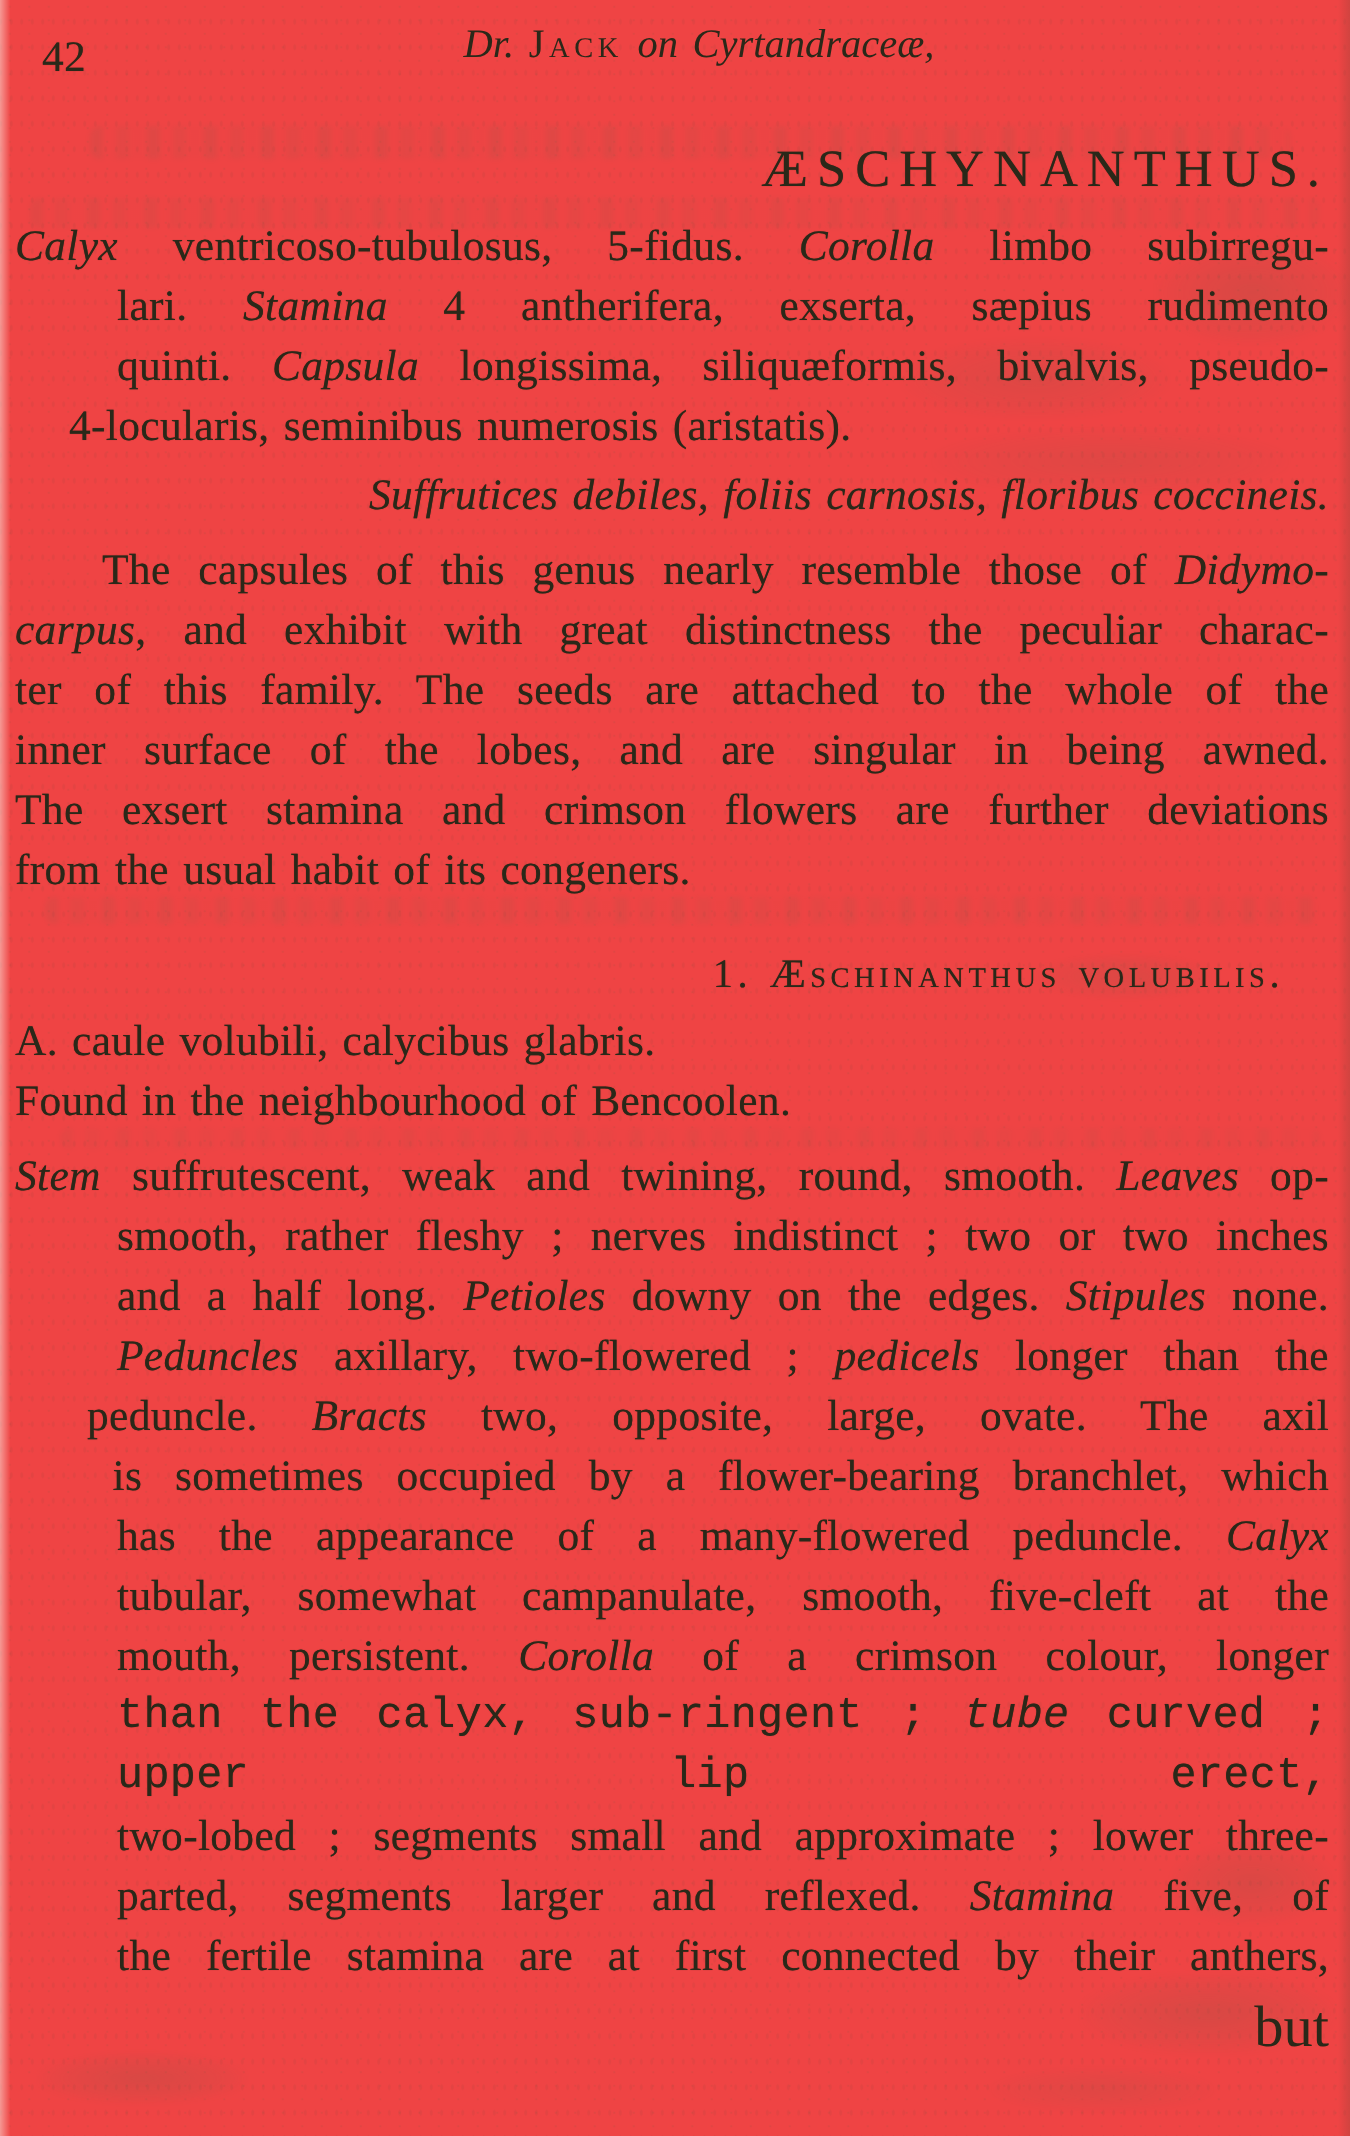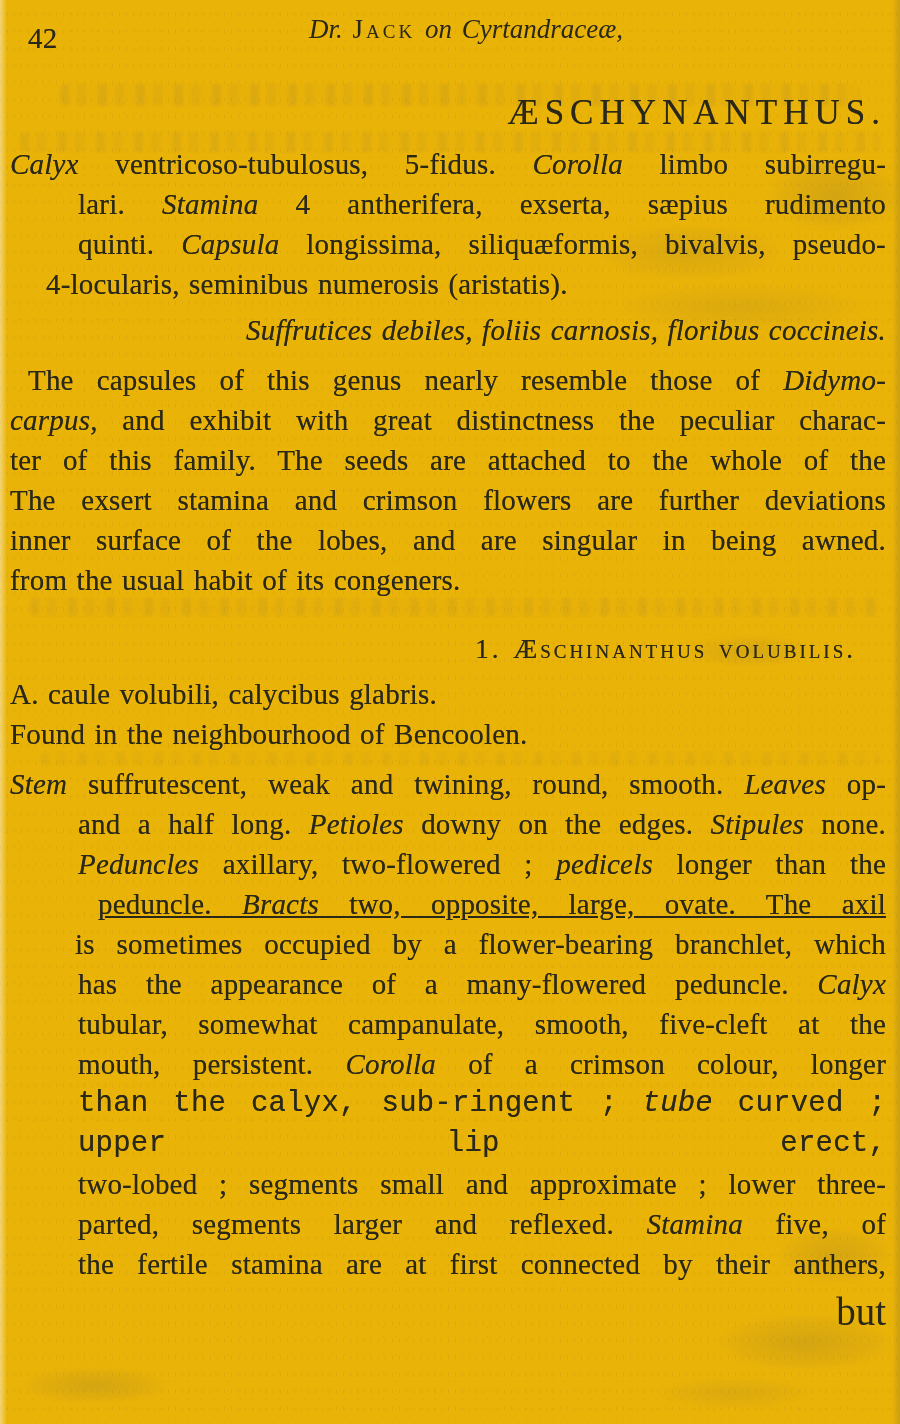--- a/index.html
+++ b/index.html
@@ -50,21 +50,21 @@
   }
   .blob { background:radial-gradient(ellipse at center, rgba(100,95,70,0.28) 0%, rgba(100,95,70,0.10) 55%, transparent 75%); }
   .edge-right { position:absolute; top:0; right:0; width:8px; height:100%;
     background:linear-gradient(90deg, transparent, rgba(70,66,45,0.18)); pointer-events:none; }
   .edge-left  { position:absolute; top:0; left:0; width:7px; height:100%;
     background:linear-gradient(90deg, rgba(255,255,245,0.45), transparent); pointer-events:none; }
 </style>
 </head>
 <body>
 
-<div class="page" style="background: #eab308; color: rgb(42, 40, 25);">
+<div class="page" style="background: #ef4444; color: rgb(42, 40, 25);">
 
   <div class="smudge band" style="left:60px; top:84px; width:800px; height:22px; opacity:0.55;"></div>
   <div class="smudge band" style="left:20px; top:132px; width:860px; height:20px; opacity:0.45;"></div>
   <div class="smudge blob" style="left:770px; top:160px; width:130px; height:70px; opacity:0.6;"></div>
   <div class="smudge blob" style="left:600px; top:225px; width:180px; height:55px; opacity:0.45;"></div>
   <div class="smudge blob" style="left:620px; top:285px; width:240px; height:45px; opacity:0.4;"></div>
   <div class="smudge band" style="left:30px; top:598px; width:850px; height:18px; opacity:0.5;"></div>
   <div class="smudge blob" style="left:690px; top:636px; width:120px; height:30px; opacity:0.5;"></div>
   <div class="smudge band" style="left:40px; top:752px; width:840px; height:14px; opacity:0.35;"></div>
   <div class="smudge blob" style="left:780px; top:1228px; width:110px; height:55px; opacity:0.55;"></div>
@@ -86,41 +86,42 @@
         <div class="para" style="margin-top: 8px;">
           <div class="line just"><span class="i">Calyx</span><span> ventricoso-tubulosus, 5-fidus. </span><span class="i">Corolla</span><span> limbo subirregu-</span></div>
           <div class="line just" style="margin-left: 68px;"><span>lari. </span><span class="i">Stamina</span><span> 4 antherifera, exserta, sæpius rudimento</span></div>
           <div class="line just" style="margin-left: 68px;"><span>quinti. </span><span class="i">Capsula</span><span> longissima, siliquæformis, bivalvis, pseudo-</span></div>
           <div class="line" style="margin-left: 36px;"><span>4-locularis, seminibus numerosis (aristatis).</span></div>
         </div>
         <div class="para" style="margin-top: 6px;">
           <div class="line center"><span class="i">Suffrutices debiles, foliis carnosis, floribus coccineis.</span></div>
         </div>
         <div class="para" style="margin-top: 10px;">
-          <div class="line just" style="margin-left: 18px;"><span>The capsules of this genus nearly resemble those of </span><span class="i">Didymo-</span></div>
+          <div class="line just" style="margin-left: 58px;"><span>The capsules of this genus nearly resemble those of </span><span class="i">Didymo-</span></div>
           <div class="line just"><span class="i">carpus</span><span>, and exhibit with great distinctness the peculiar charac-</span></div>
           <div class="line just"><span>ter of this family. The seeds are attached to the whole of the</span></div>
+          <div class="line just"><span>inner surface of the lobes, and are singular in being awned.</span></div>
           <div class="line just"><span>The exsert stamina and crimson flowers are further deviations</span></div>
-          <div class="line just"><span>inner surface of the lobes, and are singular in being awned.</span></div>
           <div class="line"><span>from the usual habit of its congeners.</span></div>
         </div>
         <div class="h-species" style="margin-top: 30px;">
           <div class="line center"><span>1. Æschinanthus volubilis.</span></div>
         </div>
         <div class="para" style="margin-top: 6px;">
           <div class="line"><span>A. caule volubili, calycibus glabris.</span></div>
         </div>
         <div class="para">
           <div class="line"><span>Found in the neighbourhood of Bencoolen.</span></div>
         </div>
         <div class="para" style="margin-top: 10px;">
           <div class="line just"><span class="i">Stem</span><span> suffrutescent, weak and twining, round, smooth. </span><span class="i">Leaves</span><span> op-</span></div>
+          <div class="line just" style="margin-left: 68px;"><span>smooth, rather fleshy ; nerves indistinct ; two or two inches</span></div>
           <div class="line just" style="margin-left: 68px;"><span>and a half long. </span><span class="i">Petioles</span><span> downy on the edges. </span><span class="i">Stipules</span><span> none.</span></div>
           <div class="line just" style="margin-left: 68px;"><span class="i">Peduncles</span><span> axillary, two-flowered ; </span><span class="i">pedicels</span><span> longer than the</span></div>
-          <div class="line just" style="margin-left: 88px; text-decoration: underline;"><span>peduncle. </span><span class="i">Bracts</span><span> two, opposite, large, ovate. The axil</span></div>
+          <div class="line just" style="margin-left: 48px;"><span>peduncle. </span><span class="i">Bracts</span><span> two, opposite, large, ovate. The axil</span></div>
           <div class="line just" style="margin-left: 65px;"><span>is sometimes occupied by a flower-bearing branchlet, which</span></div>
           <div class="line just" style="margin-left: 68px;"><span>has the appearance of a many-flowered peduncle. </span><span class="i">Calyx</span></div>
           <div class="line just" style="margin-left: 68px;"><span>tubular, somewhat campanulate, smooth, five-cleft at the</span></div>
           <div class="line just" style="margin-left: 68px;"><span>mouth, persistent. </span><span class="i">Corolla</span><span> of a crimson colour, longer</span></div>
           <div class="line just" style="margin-left: 68px; font-family: Liberation Mono, monospace;"><span>than the calyx, sub-ringent ; </span><span class="i">tube</span><span> curved ; upper lip erect,</span></div>
           <div class="line just" style="margin-left: 68px;"><span>two-lobed ; segments small and approximate ; lower three-</span></div>
           <div class="line just" style="margin-left: 68px;"><span>parted, segments larger and reflexed. </span><span class="i">Stamina</span><span> five, of</span></div>
           <div class="line just" style="margin-left: 68px;"><span>the fertile stamina are at first connected by their anthers,</span></div>
         </div>
       </div>

